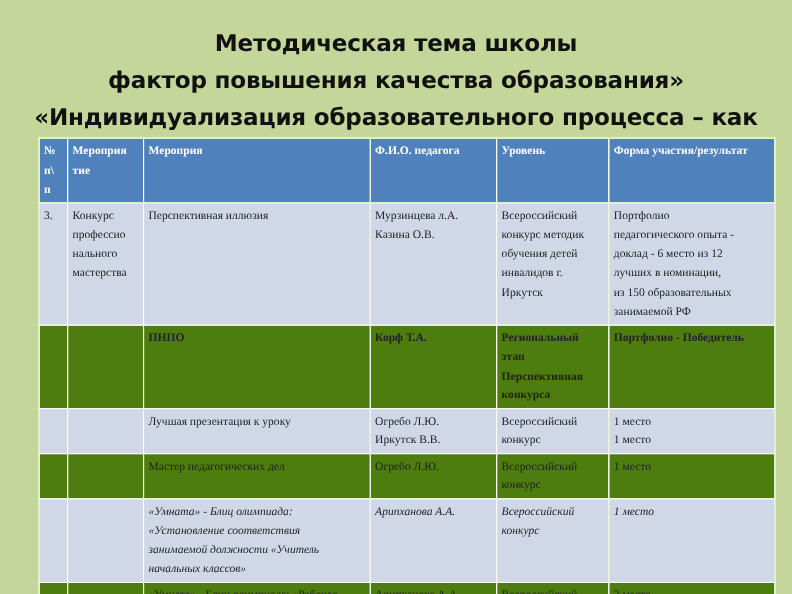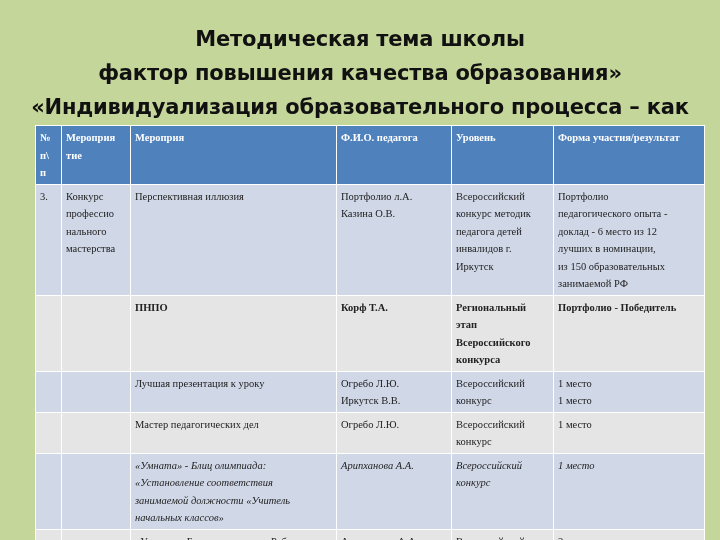--- a/index.html
+++ b/index.html
@@ -37,21 +37,21 @@
     overflow: hidden;
   }
   table.main th {
     background: #4f81bd;
     color: #ffffff;
     font-weight: bold;
     height: 42px;
   }
   th.center { text-align: center; margin-left: 37px; }
   tr.odd td { background: #d0d8e8; }
-  tr.even td { background: #e5e5e5; }
+  tr.even td { background: #4d7c0f; }
   .bold { font-weight: bold; }
   .line { display: block; white-space: nowrap; }
 </style>
 </head>
 <body>
 
 <div class="title">
   <div>Методическая тема школы</div>
   <div>фактор повышения качества образования»</div>
   <div>«Индивидуализация образовательного процесса – как</div>
@@ -89,27 +89,27 @@
         <td>
           <span class="line">Конкурс</span>
           <span class="line">профессио</span>
           <span class="line">нального</span>
           <span class="line">мастерства</span>
         </td>
         <td>
           <span class="line">Перспективная иллюзия</span>
         </td>
         <td>
-          <span class="line">Портфолио л.А.</span>
+          <span class="line">Мурзинцева л.А.</span>
           <span class="line">Казина О.В.</span>
         </td>
         <td>
           <span class="line">Всероссийский</span>
           <span class="line">конкурс методик</span>
-          <span class="line">педагога детей</span>
+          <span class="line">обучения детей</span>
           <span class="line">инвалидов г.</span>
           <span class="line">Иркутск</span>
         </td>
         <td>
           <span class="line">Портфолио</span>
           <span class="line">педагогического опыта -</span>
           <span class="line">доклад  - 6 место из 12</span>
           <span class="line">лучших в номинации,</span>
           <span class="line">из 150 образовательных</span>
           <span class="line">занимаемой РФ</span>
@@ -120,21 +120,21 @@
         <td></td>
         <td class="bold">
           <span class="line">ПНПО</span>
         </td>
         <td class="bold">
           <span class="line">Корф Т.А.</span>
         </td>
         <td class="bold">
           <span class="line">Региональный</span>
           <span class="line">этап</span>
-          <span class="line">Всероссийского</span>
+          <span class="line">Перспективная</span>
           <span class="line">конкурса</span>
         </td>
         <td class="bold">
           <span class="line">Портфолио  -  Победитель</span>
         </td>
       </tr>
       <tr class="odd" style="height: 31px;">
         <td></td>
         <td></td>
         <td>

